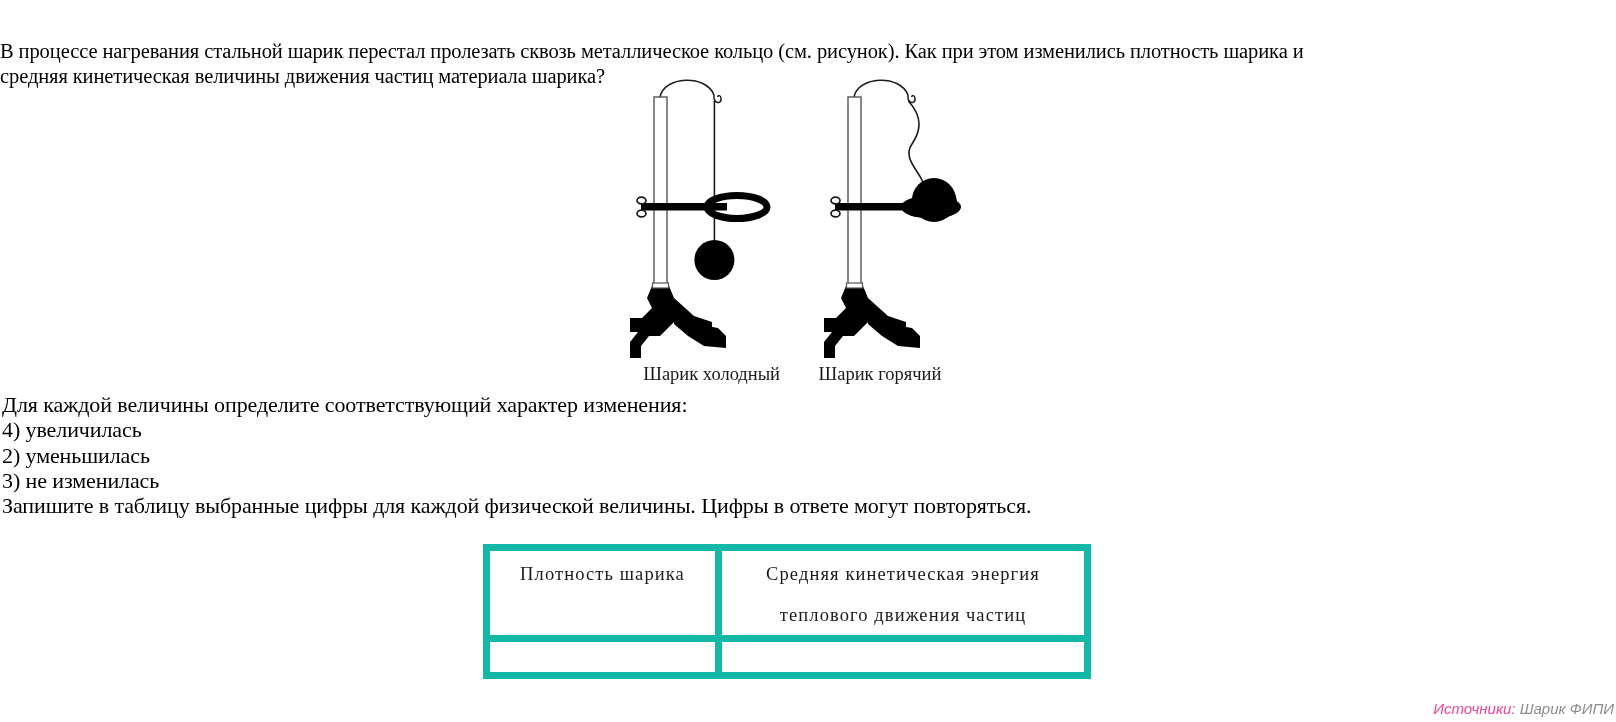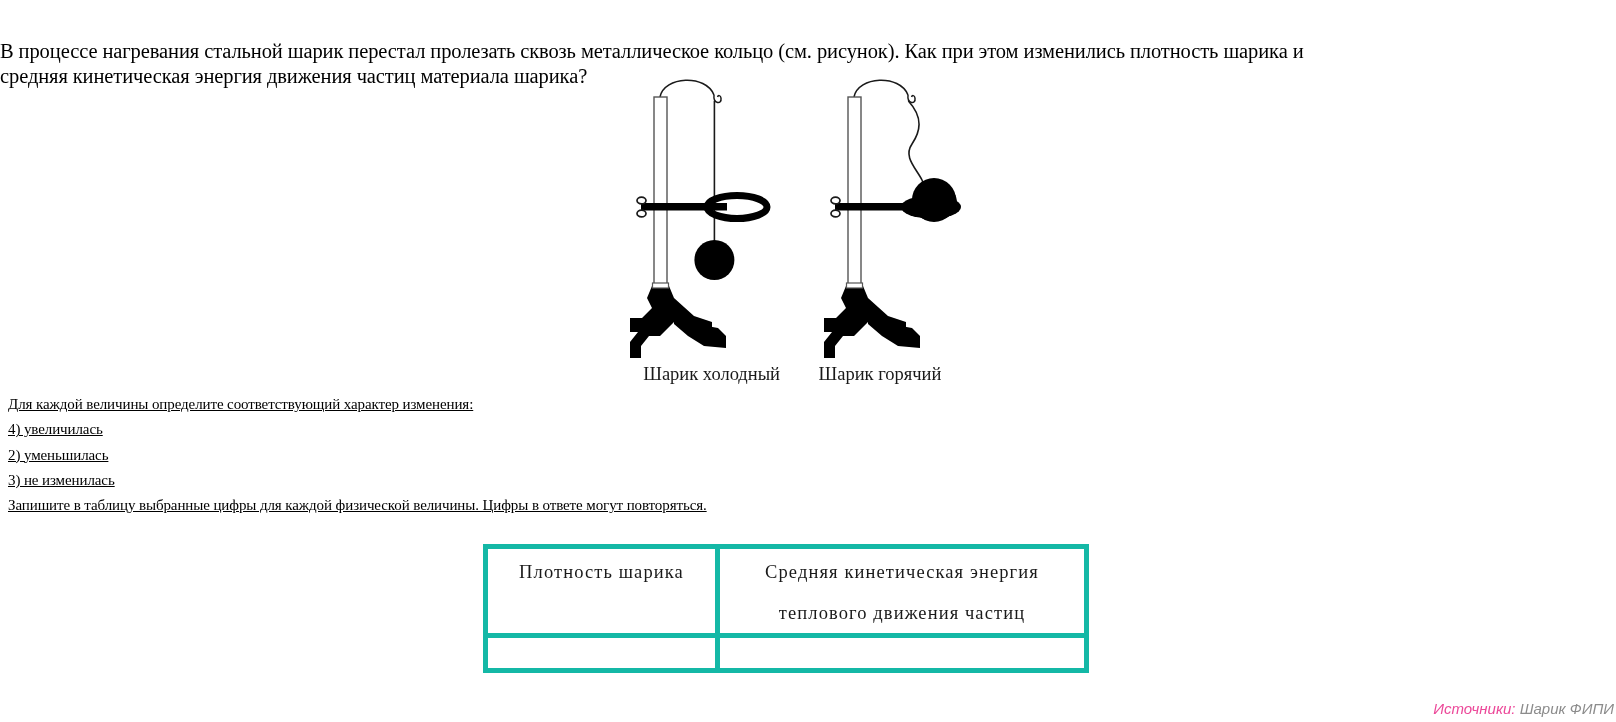--- a/index.html
+++ b/index.html
@@ -57,41 +57,40 @@
     line-height: 22px;
     color: #1a1a1a;
     white-space: nowrap;
   }
   #caption-cold { left: 0px; width: 168px; text-align: right; }
   #caption-hot  { left: 193px; width: 150px; text-align: center; }
 
   
   #instructions {
     position: absolute;
-    left: 8px;
+    left: 2px;
     top: 392px;
     width: 1200px;
-    font-size: 15px;
+    font-size: 22px;
     line-height: 25.3px;
     letter-spacing: -0.1px;
-    text-decoration: underline;
   }
   #instructions .line { white-space: nowrap; }
 
   
   #answer-table {
     position: absolute;
     left: 483px;
     top: 544px;
     width: 601px;
     border-collapse: collapse;
     table-layout: fixed;
   }
   #answer-table td {
-    border: 5px solid #14b8a6;
+    border: 7px solid #14b8a6;
     vertical-align: top;
     padding: 0;
   }
   .hdr-cell {
     height: 75px;
     text-align: center;
     font-size: 18.5px;
     letter-spacing: 1.1px;
     color: #1a1a1a;
     line-height: 41px;
@@ -115,21 +114,21 @@
     padding-right: 2px;
   }
   #source-note .src-label { color: #ec4899; }
   #source-note .src-value { color: #8c8c8c; }
 </style>
 </head>
 <body>
 
 <div id="question-prompt">
   <div>В процессе нагревания стальной шарик перестал пролезать сквозь металлическое кольцо (см. рисунок). Как при этом изменились плотность шарика и</div>
-  <div>средняя кинетическая энергия движения частиц материала шарика?</div>
+  <div>средняя кинетическая величины движения частиц материала шарика?</div>
 </div>
 
 <div id="figure-block">
 
   <div class="apparatus" id="apparatus-cold">
     <svg width="150" height="300" viewBox="0 0 150 300" xmlns="http://www.w3.org/2000/svg">
       <g fill="none" stroke="#1a1a1a" stroke-width="1.6">
 
         <path d="M30 27 C 34 6, 76 4, 84 25"></path>
 

